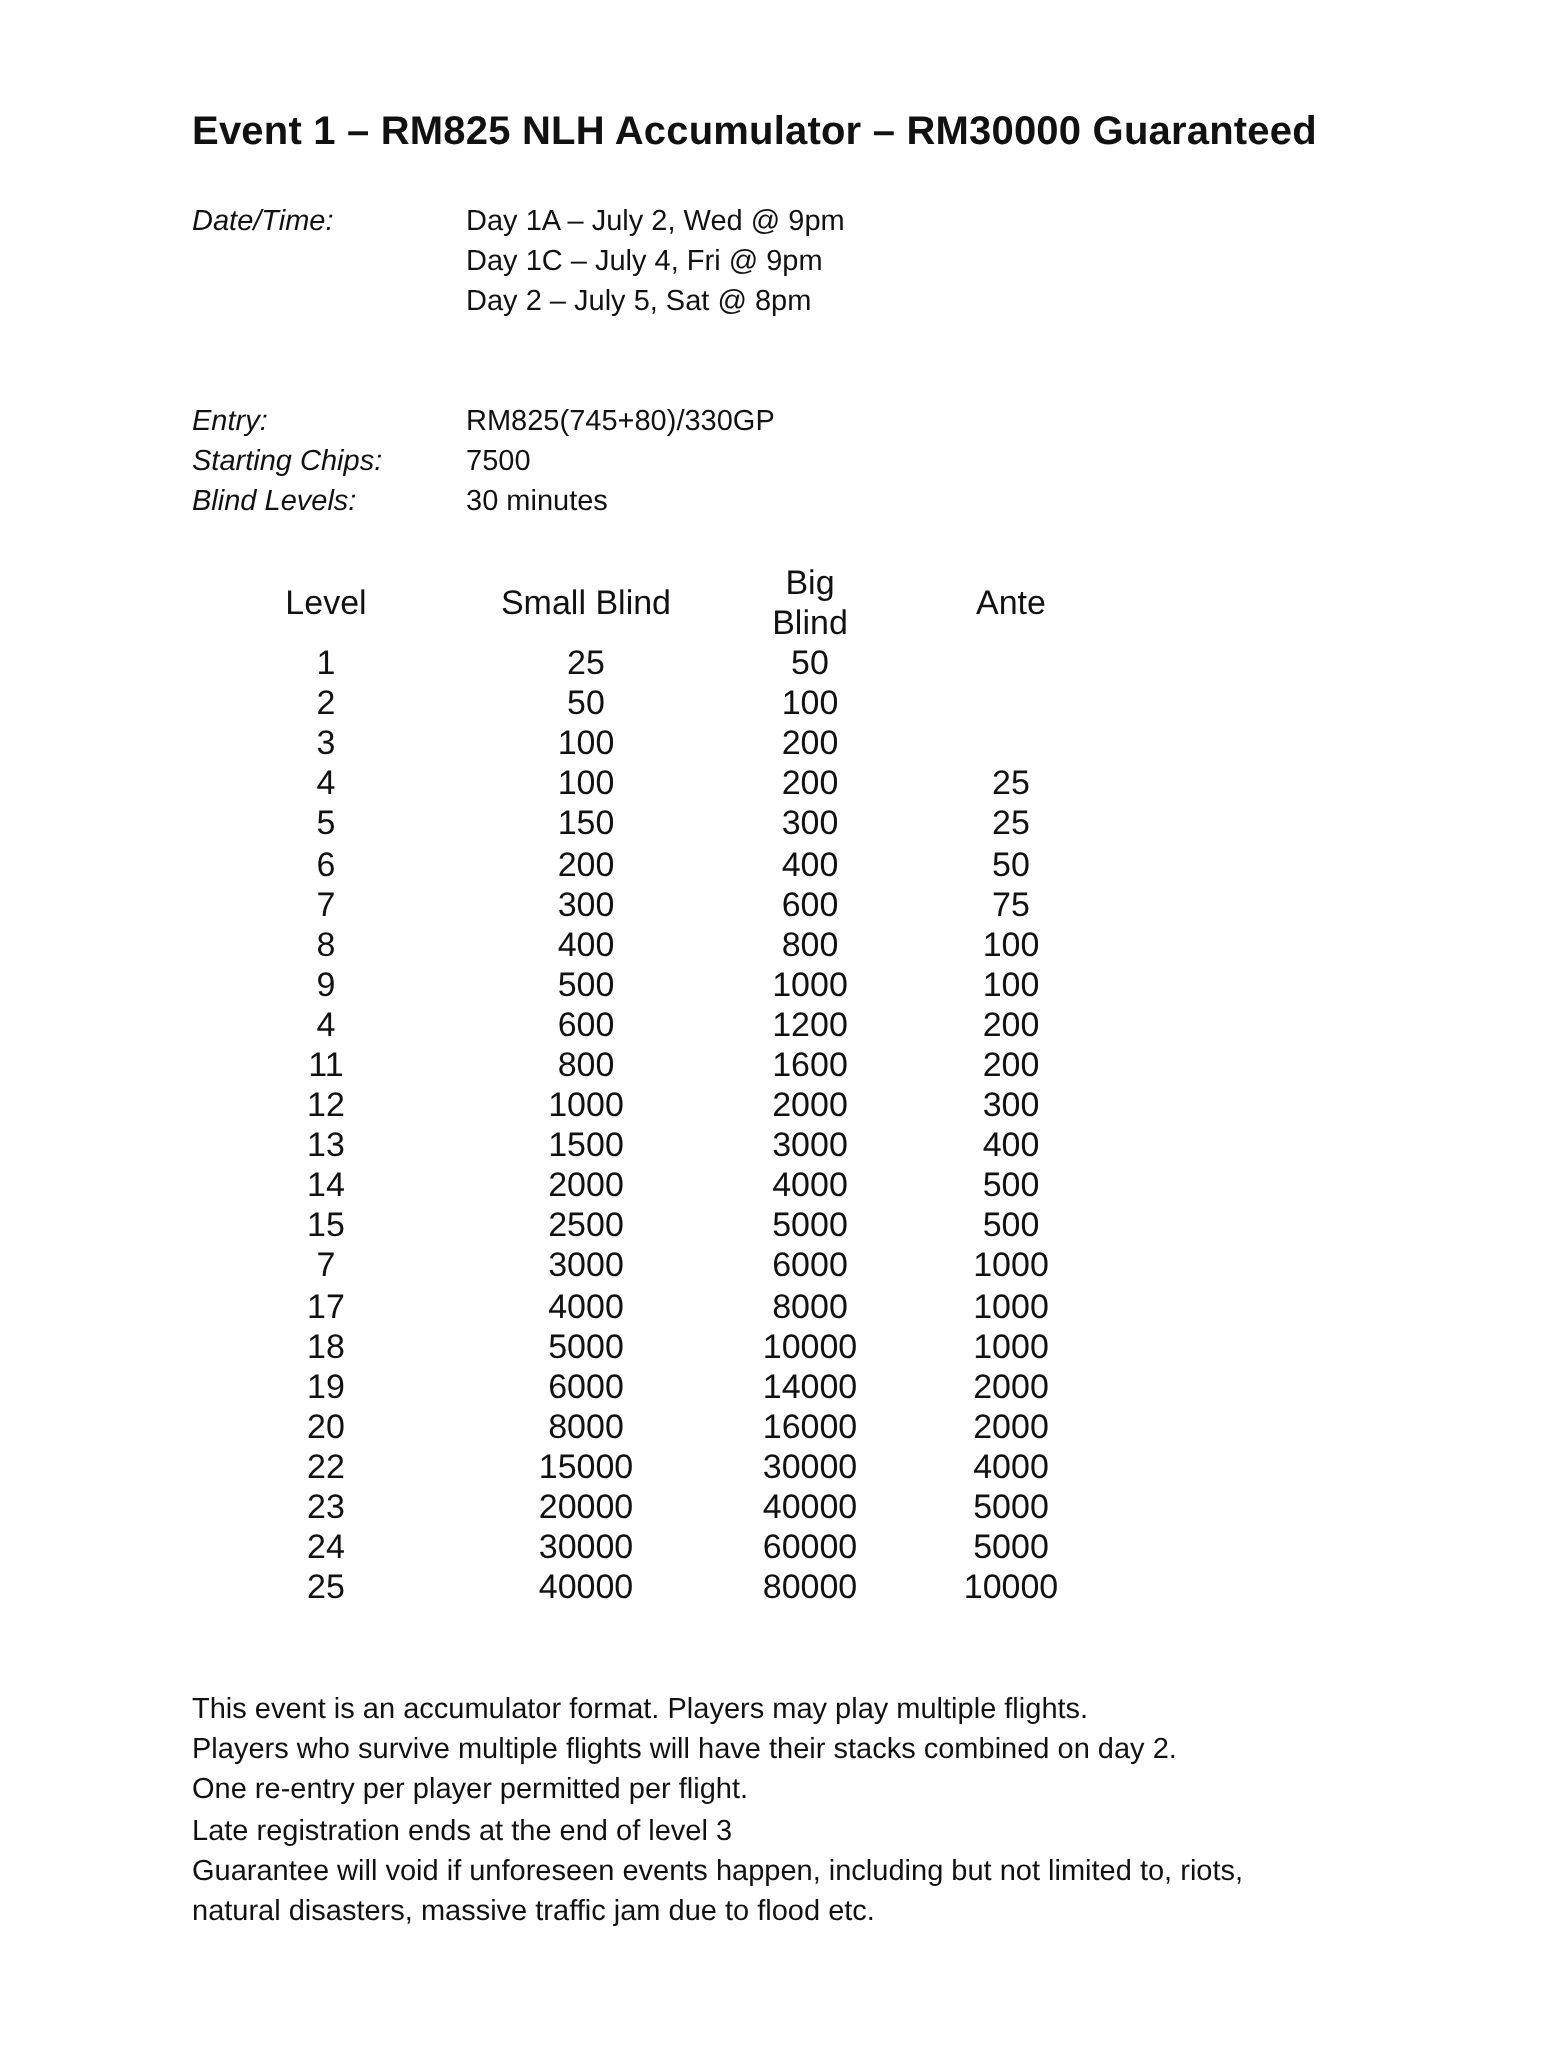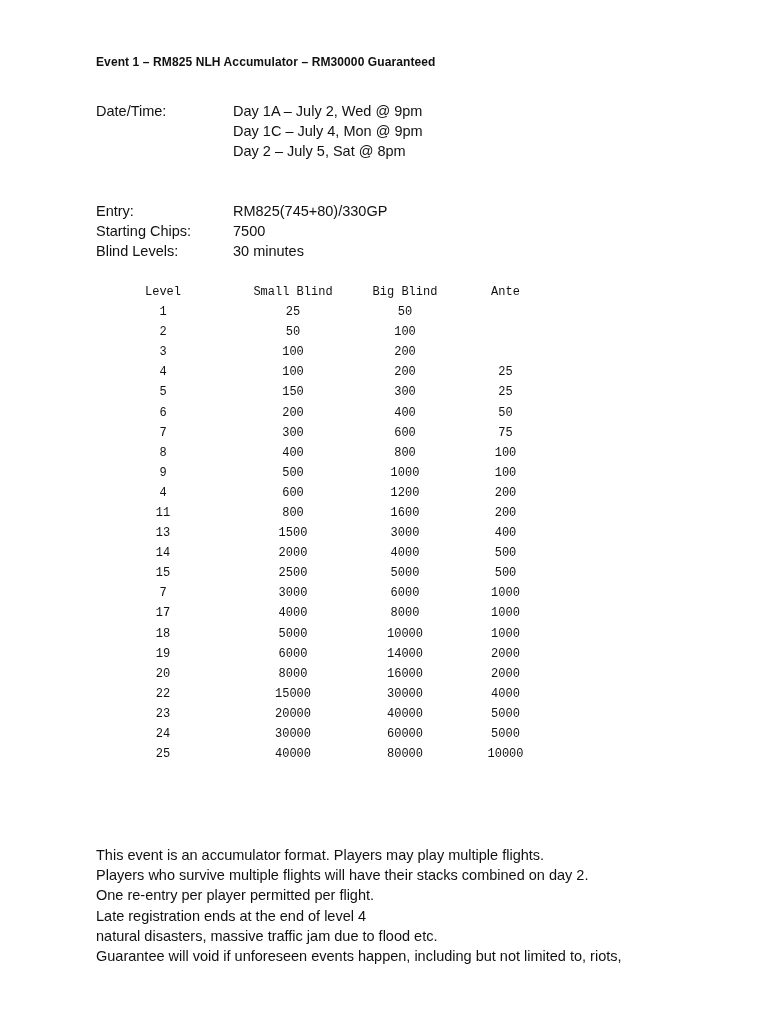--- a/index.html
+++ b/index.html
@@ -2,33 +2,33 @@
 <html><head>
   <meta charset="utf-8">
   <style>
     html, body { margin: 0; padding: 0; background: #ffffff; }
     body {
       width: 771px; height: 1024px; position: relative; overflow: hidden;
       font-family: "Liberation Sans", sans-serif; color: #111111;
     }
     .title {
       position: absolute; left: 96px; top: 55px;
-      font-size: 12px; font-weight: bold; letter-spacing: 0.1px;
+      font-size: 20px; font-weight: bold; letter-spacing: 0.1px;
       white-space: nowrap;
     }
     .info { position: absolute; left: 96px; font-size: 14.5px; line-height: 20px; }
     .info .row { display: flex; }
-    .info .label { width: 137px; }
+    .info .label { width: 137px; font-style: italic; }
     .info .value { white-space: nowrap; }
     .dates { top: 101px; }
     .details { top: 201px; }
 
     .blinds {
       position: absolute; left: 112px; top: 282px;
-      border-collapse: collapse; font-size: 12px; font-family: Liberation Mono, monospace;
+      border-collapse: collapse; font-size: 17px;
     }
     .blinds th, .blinds td {
       padding: 0; height: 20.1px; text-align: center; font-weight: normal;
     }
     .blinds th { height: 20px; }
     .c-level { width: 102px; }
     .c-sb { width: 158px; }
     .c-bb { width: 66px; }
     .c-ante { width: 135px; }
 
@@ -46,21 +46,21 @@
 <div class="info dates">
   <div class="row">
     <span class="label">Date/Time:</span>
     <span class="value">Day 1A – July 2, Wed @ 9pm</span>
   </div>
   <div class="row">
     <span class="label"></span>
   </div>
   <div class="row">
     <span class="label"></span>
-    <span class="value">Day 1C – July 4, Mon @ 9pm</span>
+    <span class="value">Day 1C – July 4, Fri @ 9pm</span>
   </div>
   <div class="row">
     <span class="label"></span>
     <span class="value">Day 2 – July 5, Sat @ 8pm</span>
   </div>
 </div>
 
 <div class="info details">
   <div class="row">
     <span class="label">Entry:</span>
@@ -146,20 +146,26 @@
         <td>1200</td>
         <td>200</td>
       </tr>
       <tr>
         <td>11</td>
         <td>800</td>
         <td>1600</td>
         <td>200</td>
       </tr>
       <tr>
+        <td>12</td>
+        <td>1000</td>
+        <td>2000</td>
+        <td>300</td>
+      </tr>
+      <tr>
         <td>13</td>
         <td>1500</td>
         <td>3000</td>
         <td>400</td>
       </tr>
       <tr>
         <td>14</td>
         <td>2000</td>
         <td>4000</td>
         <td>500</td>
@@ -224,16 +230,16 @@
         <td>80000</td>
         <td>10000</td>
       </tr>
     </tbody>
 </table>
 
 <div class="notes">
   <p>This event is an accumulator format. Players may play multiple flights.</p>
   <p>Players who survive multiple flights will have their stacks combined on day 2.</p>
   <p>One re-entry per player permitted per flight.</p>
-  <p>Late registration ends at the end of level 4</p>
+  <p>Late registration ends at the end of level 3</p>
+  <p>Guarantee will void if unforeseen events happen, including but not limited to, riots,</p>
   <p>natural disasters, massive traffic jam due to flood etc.</p>
-  <p>Guarantee will void if unforeseen events happen, including but not limited to, riots,</p>
 </div>
 
 </body></html>

